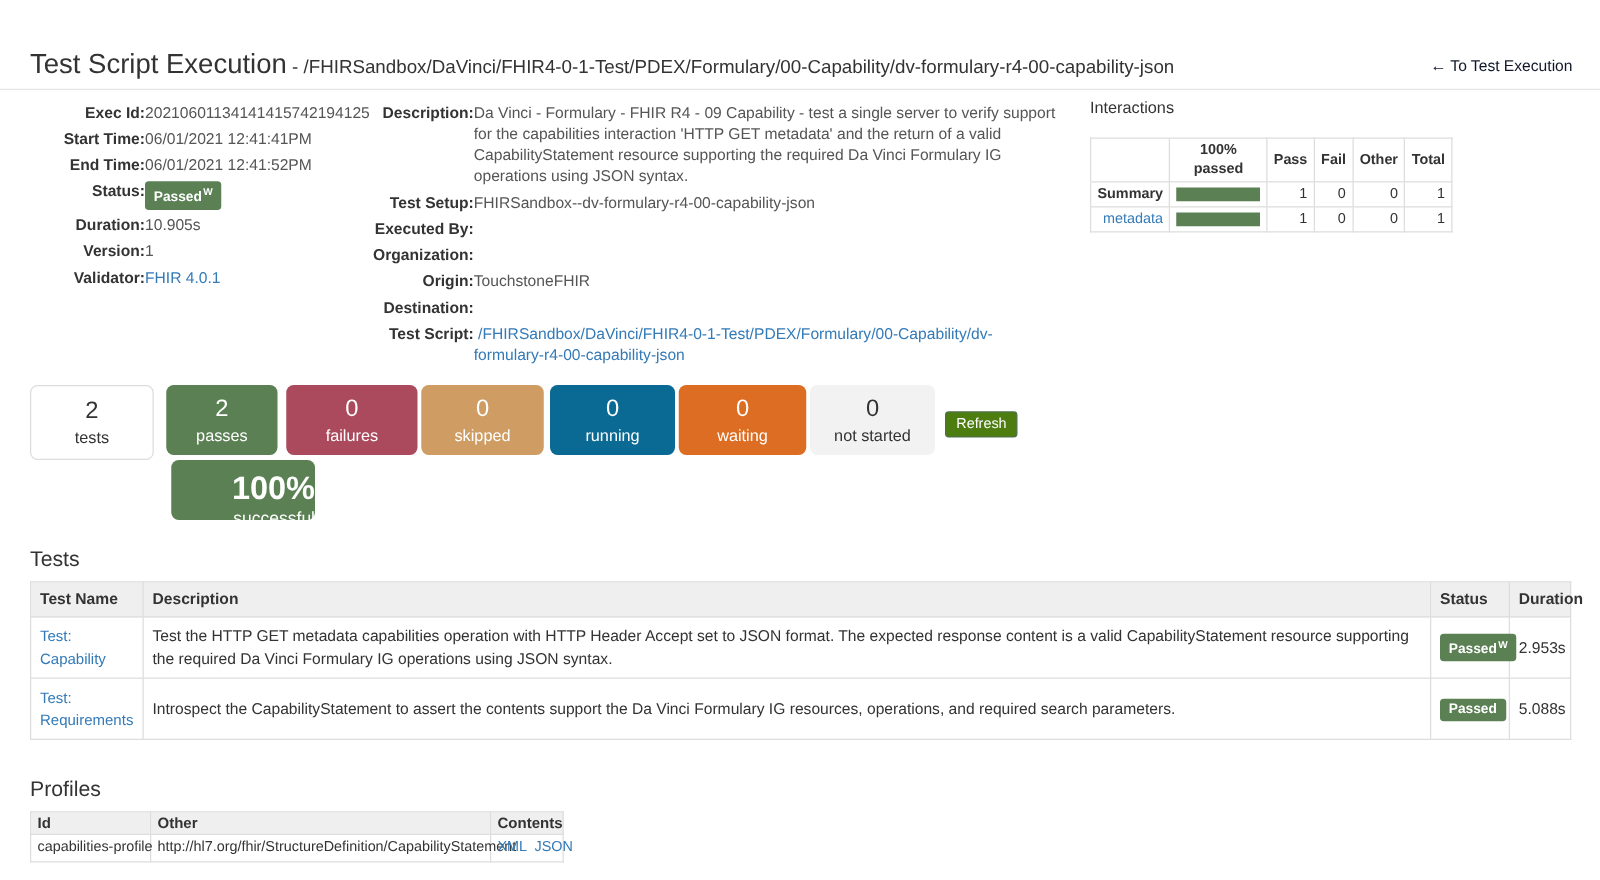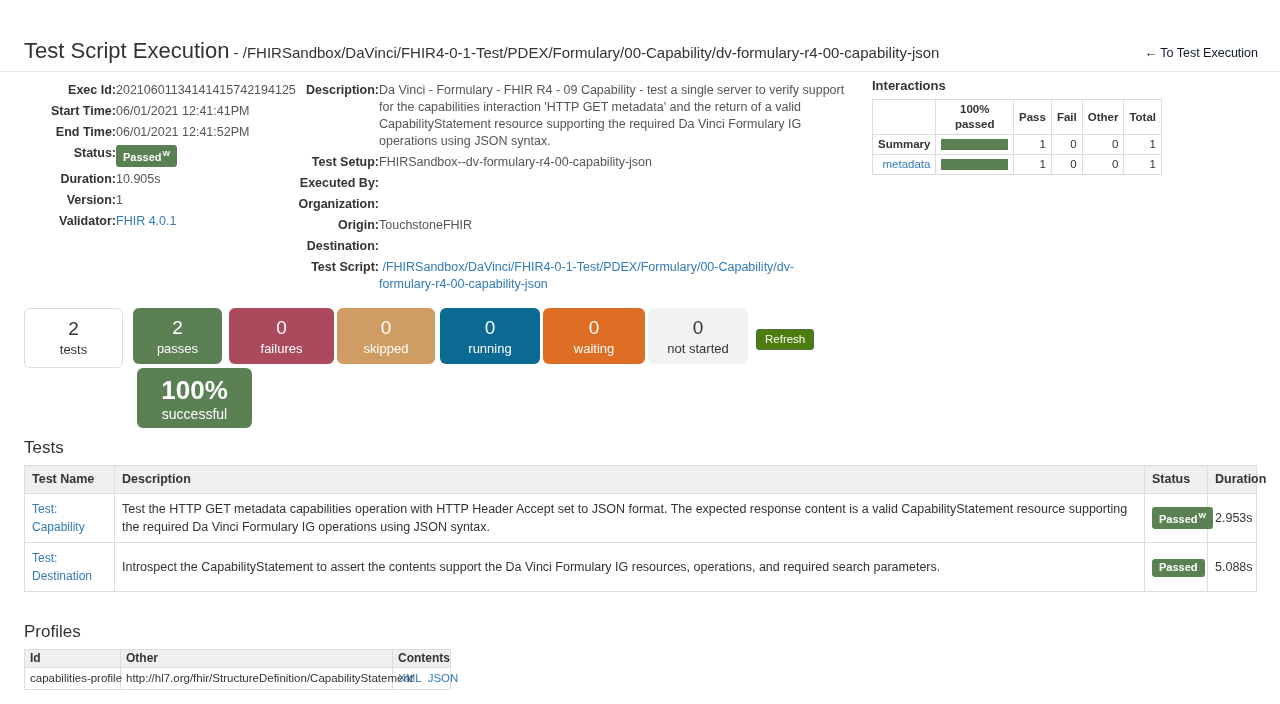--- a/index.html
+++ b/index.html
@@ -71,22 +71,22 @@
     font-size: 11px;
     font-weight: bold;
     padding: 2px 7px 3px 7px;
     border-radius: 3px;
     line-height: 13px;
   }
   .badge-passed sup { font-size: 8px; vertical-align: super; margin-left: 1px; }
 
   
   .section-label {
-    font-size: 13px; font-weight: bold; color: #333;
-    margin-bottom: 6px;
+    font-size: 13px; font-weight: normal; color: #333;
+    margin-bottom: 17px;
   }
   table.interactions {
     border-collapse: collapse;
     font-size: 11.5px;
     border: 1px solid #dddddd;
   }
   table.interactions th, table.interactions td {
     border: 1px solid #dddddd;
     padding: 2px 5px;
     line-height: 15px;
@@ -121,22 +121,22 @@
   .tile-passes   { left: 133px; top: 0; width: 89px; height: 56px; background: #5b8054; }
   .tile-failures { left: 229px; top: 0; width: 105px; height: 56px; background: #ab4a5c; }
   .tile-skipped  { left: 337px; top: 0; width: 98px; height: 56px; background: #cf9d63; }
   .tile-running  { left: 440px; top: 0; width: 100px; height: 56px; background: #0a6a93; }
   .tile-waiting  { left: 543px; top: 0; width: 102px; height: 56px; background: #dd6d22; }
   .tile-notstarted {
     left: 648px; top: 0; width: 100px; height: 56px;
     background: #f2f2f2; color: #333333;
   }
   .tile-pct {
-    left: 137px; top: 60px; width: 115px; height: 60px;
-    background: #5b8054; padding-top: 7px;
+    left: 137px; top: 60px; width: 115px; height: 48px;
+    background: #5b8054; padding-top: 7px; text-align: right;
   }
   .tile-pct .num { font-size: 26px; font-weight: bold; line-height: 30px; }
   .tile-pct .lbl { font-size: 14px; }
   .refresh-btn {
     position: absolute; left: 756px; top: 21px;
     background: #4d7c0f; border: 1px solid #4e7047;
     color: #ffffff; font-size: 11.5px;
     padding: 2px 8px 3px 8px; border-radius: 3px;
     line-height: 14px;
   }
@@ -379,21 +379,21 @@
         </td>
         <td>Test the HTTP GET metadata capabilities operation with HTTP Header Accept set to JSON format. The expected response content is a valid CapabilityStatement resource supporting the required Da Vinci Formulary IG operations using JSON syntax.</td>
         <td class="status-cell">
           <span class="badge-passed"><span>Passed</span><sup>W</sup></span>
         </td>
         <td class="dur-cell">2.953s</td>
       </tr>
       <tr>
         <td class="testname">
           <a href="#">Test:</a><br>
-          <a href="#">Destination</a>
+          <a href="#">Requirements</a>
         </td>
         <td>Introspect the CapabilityStatement to assert the contents support the Da Vinci Formulary IG resources, operations, and required search parameters.</td>
         <td class="status-cell">
           <span class="badge-passed"><span>Passed</span></span>
         </td>
         <td class="dur-cell">5.088s</td>
       </tr>
     </tbody>
   </table>
 </div>

